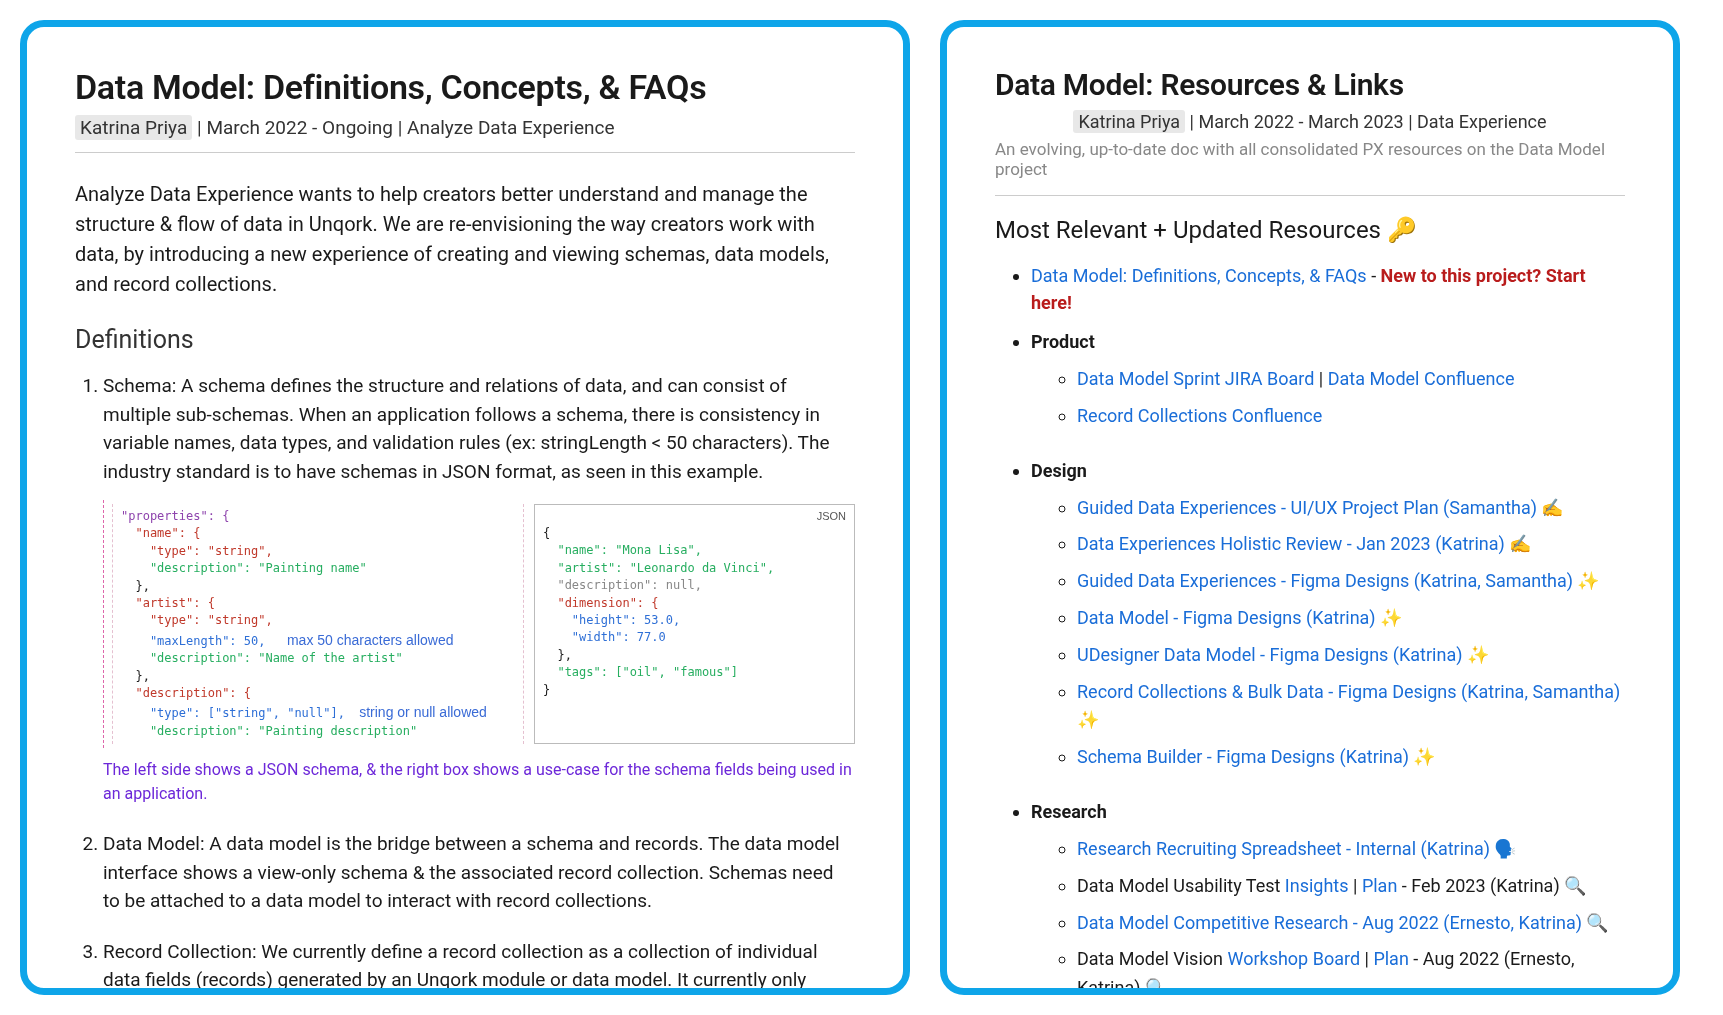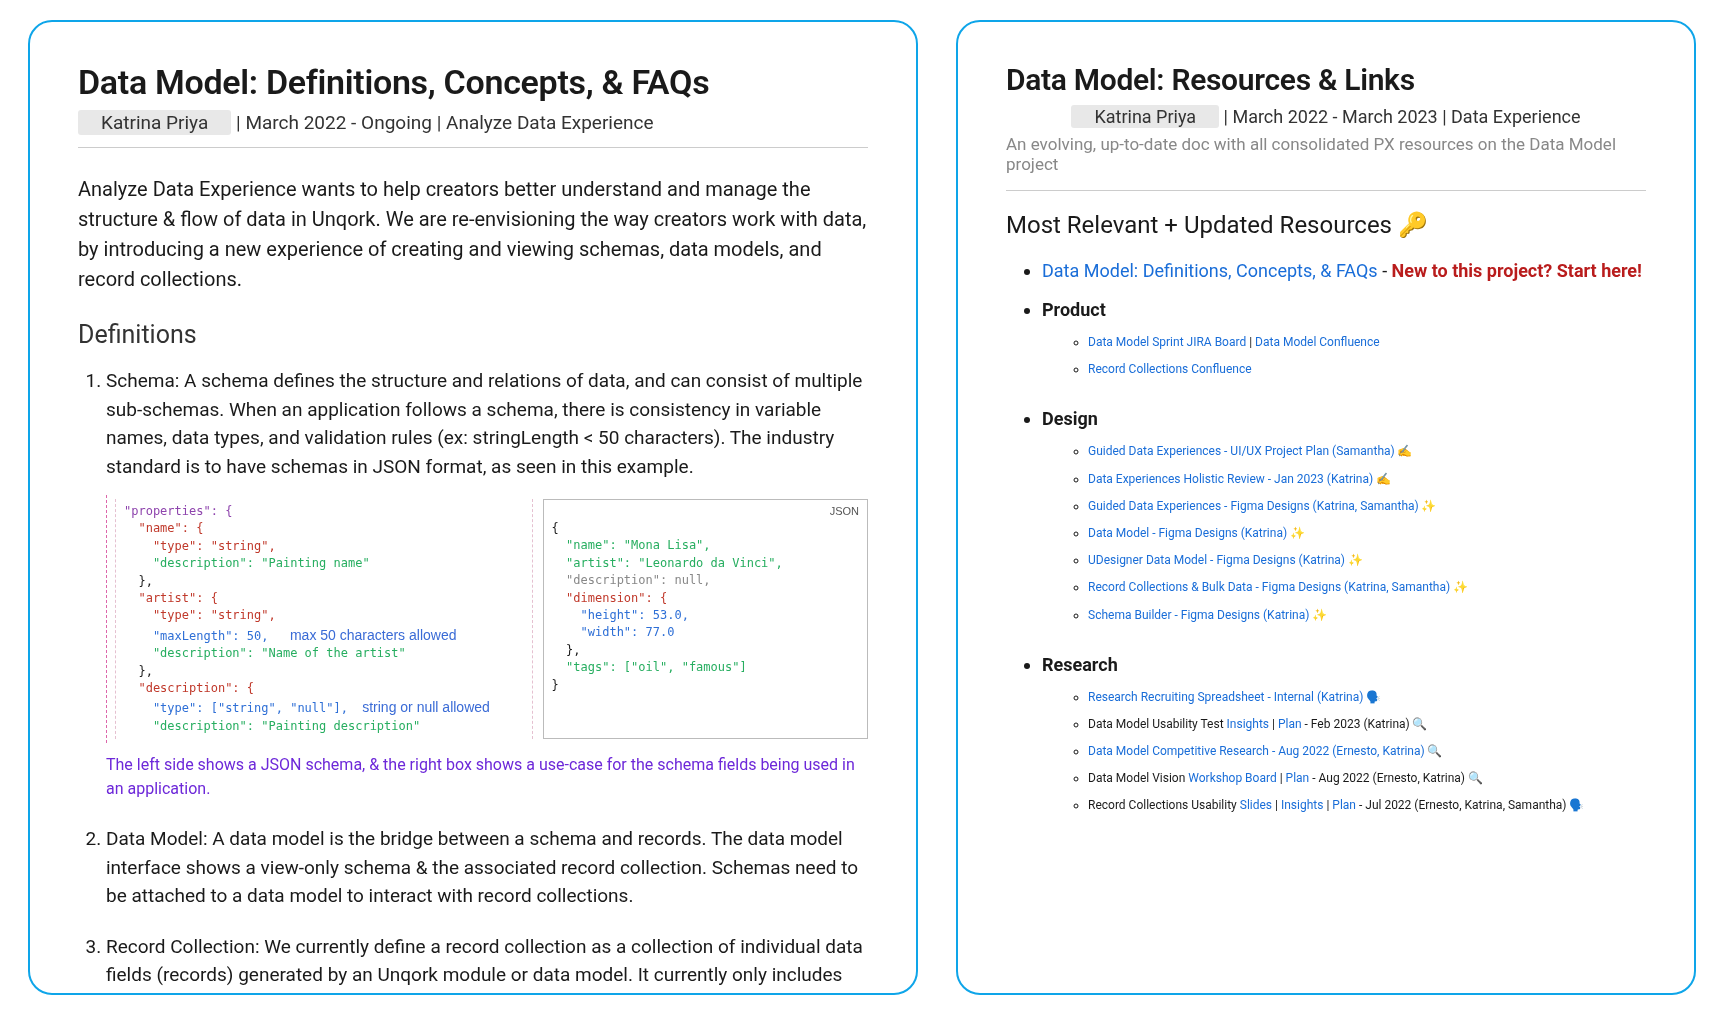--- a/index.html
+++ b/index.html
@@ -6,40 +6,39 @@
   body {
     font-family: -apple-system, BlinkMacSystemFont, "Segoe UI", Roboto, Helvetica, Arial, sans-serif;
     background: #fff;
     padding: 20px;
     color: #1a1a1a;
     display: flex;
     gap: 30px;
     width: 1723px;
   }
   .card {
-    border: 2px solid #0ea5e9;
+    border: 7px solid #0ea5e9;
     border-radius: 24px;
     padding: 40px 48px;
     background: #fff;
     flex: 1;
     min-width: 0;
     height: 975px;
     overflow: hidden;
     position: relative;
-    margin-left: 8px;
   }
   .card.left { width: 890px; flex: none; }
   .card.right { width: 740px; flex: none; }
   h1 { font-size: 34px; font-weight: 600; margin-bottom: 8px; letter-spacing: -0.3px;}
   h1.right-title { font-size: 30px; }
   .meta { font-size: 19px; color: #333; margin-bottom: 6px; }
   .right .meta { font-size: 18px; text-align: center; }
   .author-chip {
     background: #e8e8e8;
-    padding: 1px 23px;
+    padding: 1px 5px;
     border-radius: 3px;
     display: inline-block;
   }
   .subtitle { font-size: 19px; color: #888; margin-bottom: 16px; }
   .right .subtitle { font-size: 17px; }
   hr { border: none; border-top: 1px solid #ccc; margin: 12px 0 26px 0; }
   .right hr { margin-bottom: 20px; }
   .body-text { font-size: 20px; line-height: 1.5; margin-bottom: 26px; }
   h2.section { font-size: 25px; font-weight: 400; color: #333; margin-bottom: 18px; }
   h2.section-right { font-size: 24px; font-weight: 400; margin-bottom: 18px; }
@@ -77,21 +76,21 @@
   .code-fig .k-blue { color: #2e6fd6; }
   .code-fig .k-grey { color: #888; }
   .code-fig .note { font-family: Liberation Sans, sans-serif; font-size: 14px; color: #3a6bd6; padding-left: 7px; }
   .caption { font-size: 16px; color: #6d28d9; line-height: 1.5; margin-bottom: 24px; }
   
   ul.top { list-style: disc; padding-left: 36px; }
   ul.top > li { font-size: 18px; line-height: 1.5; margin-bottom: 10px; }
   ul.top > li.group-head { font-weight: 700; margin-top: 12px; margin-bottom: 10px;}
   ul.top > li.spacer { list-style: none; height: 6px; margin: 0; }
   ul.sub { list-style: circle; padding-left: 46px; margin-top: 8px; }
-  ul.sub > li { font-size: 12px; line-height: 1.6; font-weight: 400; margin-bottom: 8px; }
+  ul.sub > li { font-size: 18px; line-height: 1.6; font-weight: 400; margin-bottom: 8px; }
   a.link { color: #196dd8; text-decoration: none; }
   .boldlink { font-weight: 400; }
   .red-note { color: #b91c1c; font-weight: 700; }
   .plain { color: #1a1a1a; }
 </style>
 </head>
 <body>
 
 <div class="card left">
   <h1>Data Model: Definitions, Concepts, &amp; FAQs</h1>

